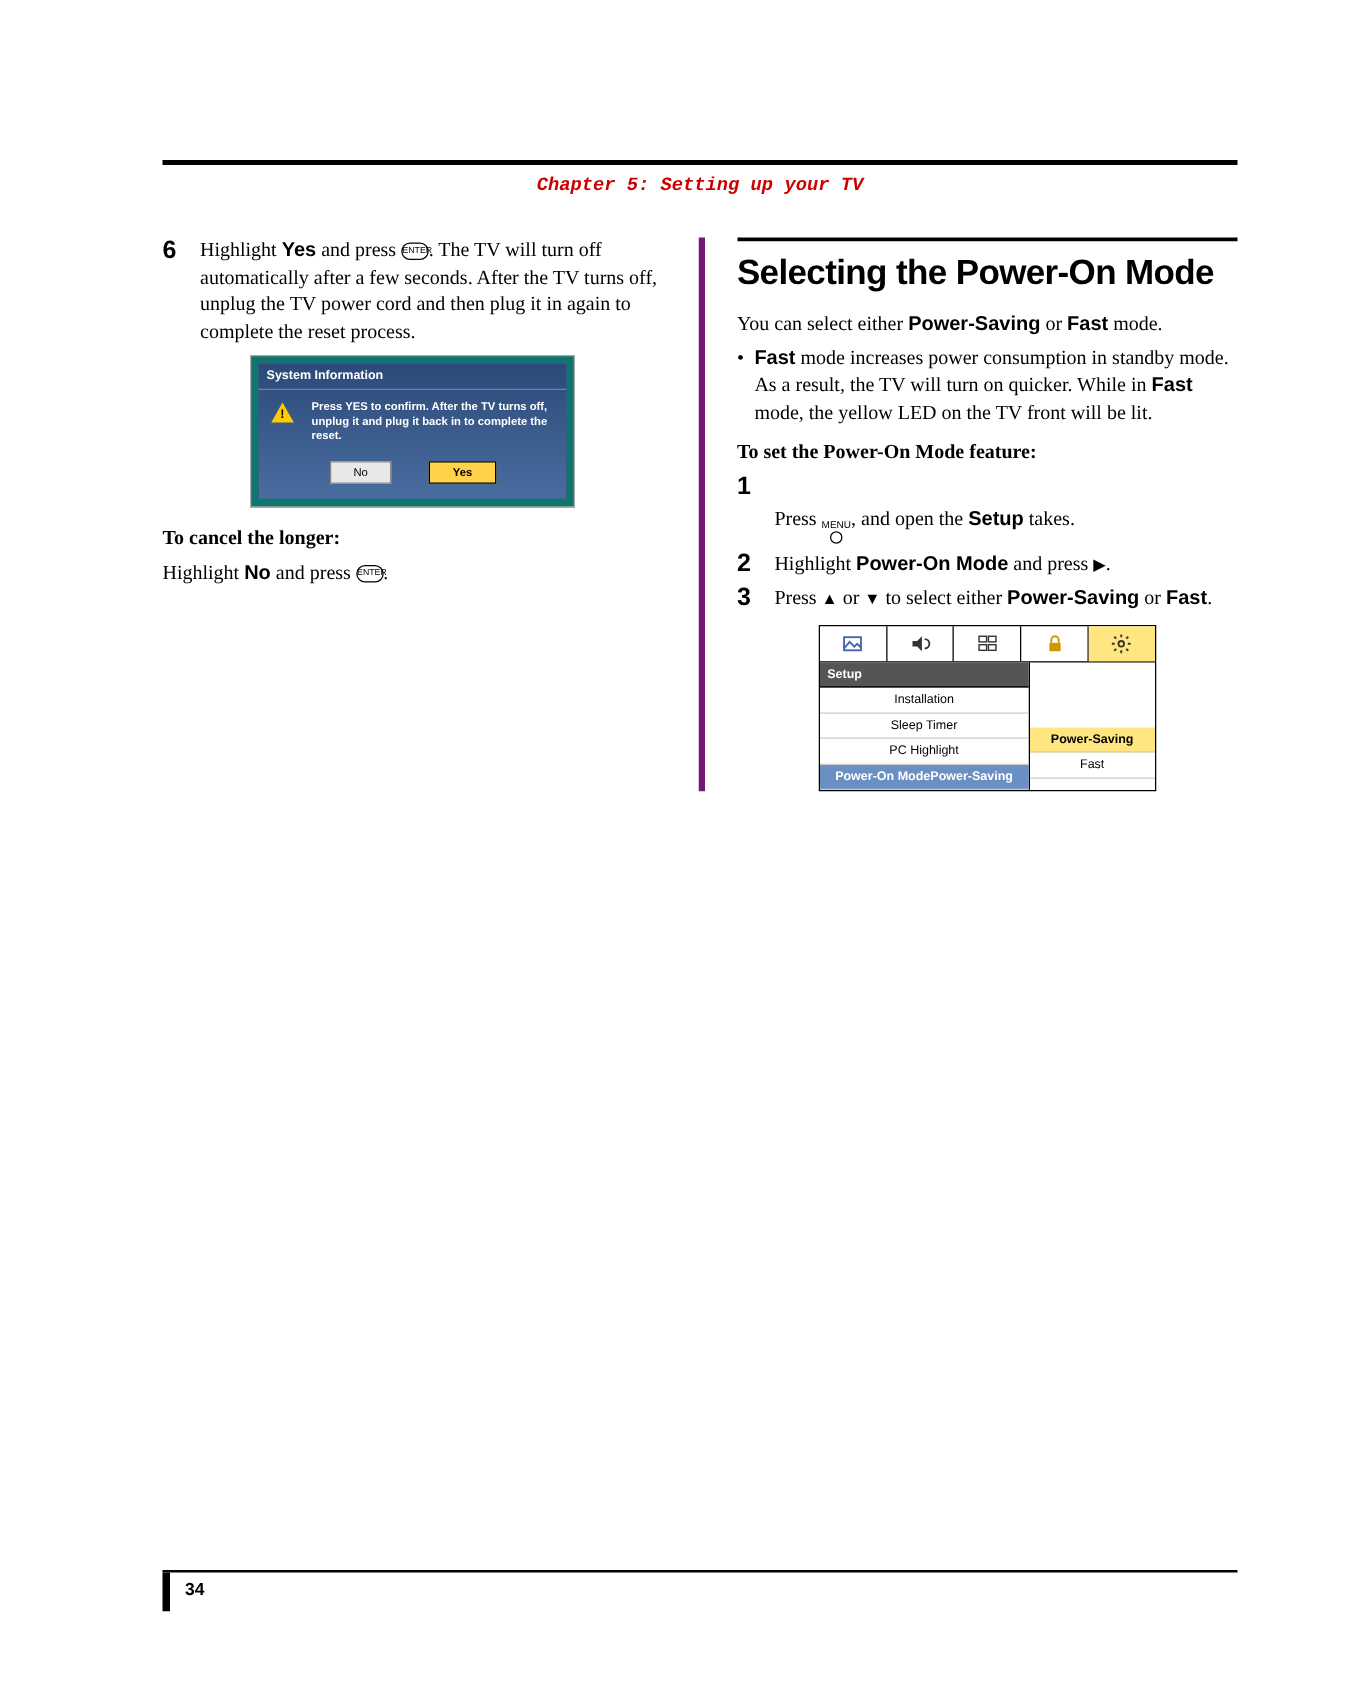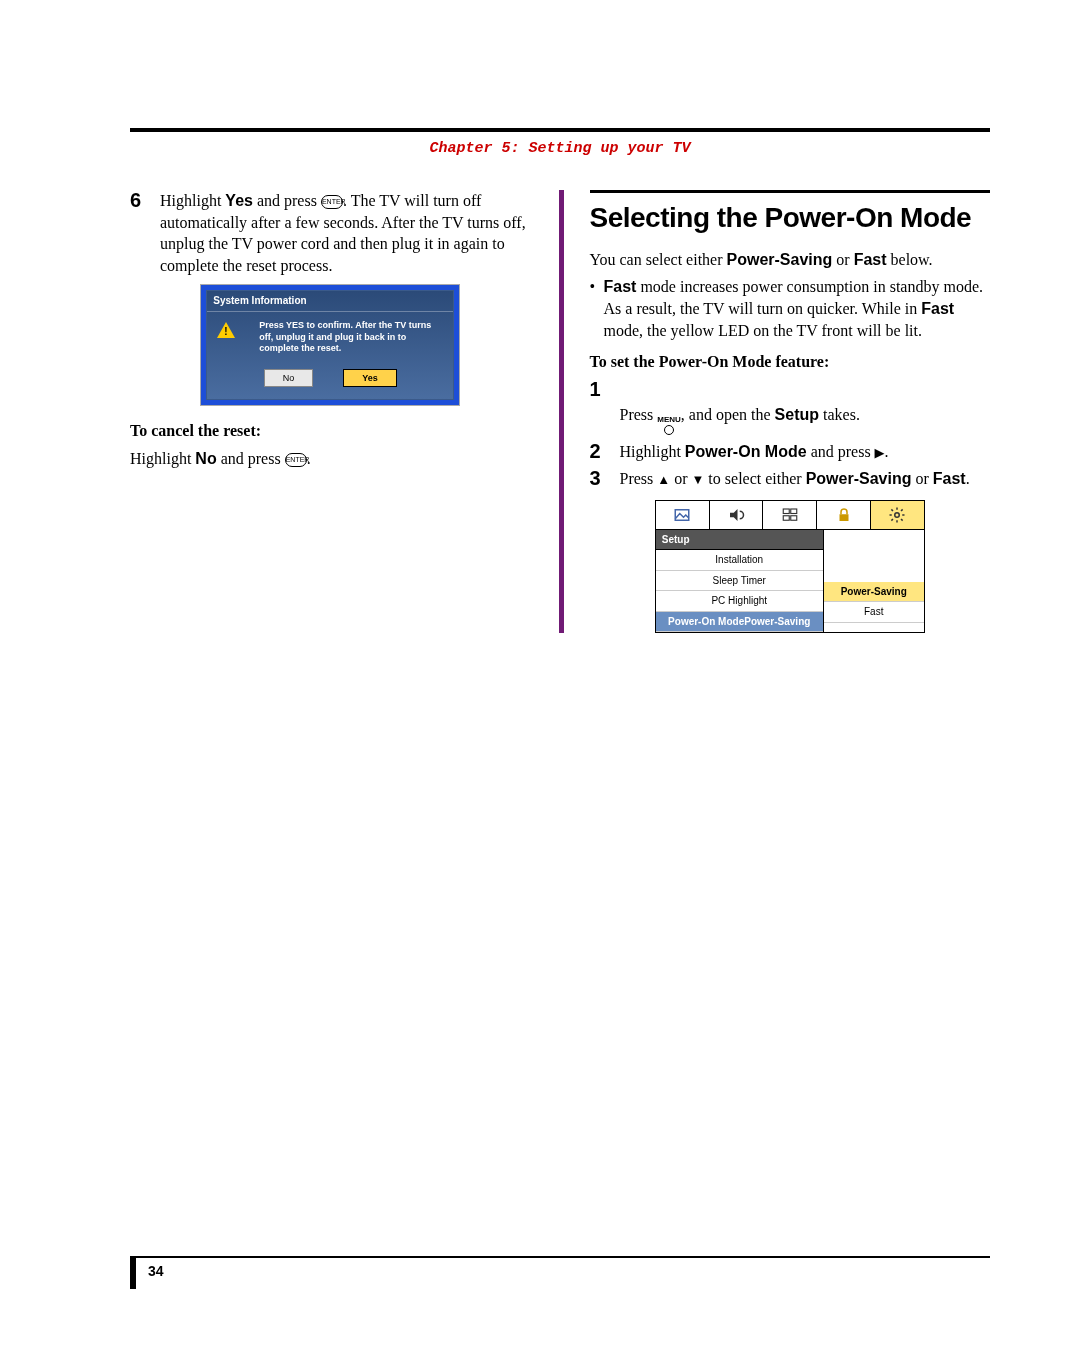--- a/index.html
+++ b/index.html
@@ -14,30 +14,30 @@
   .step-num { font-family: Arial, sans-serif; font-weight: bold; font-size: 20px; line-height: 1; min-width: 20px; }
   .step-body {}
   .serif { font-family: "Times New Roman", serif; }
   .sans-b { font-family: Arial, sans-serif; font-weight: bold; }
   .h2 { font-family: Arial, sans-serif; font-weight: 900; font-size: 28px; margin-bottom: 12px; border-top: 3px solid #000; padding-top: 6px; letter-spacing: -0.5px; }
   .subhead { font-family: "Times New Roman", serif; font-weight: bold; font-size: 16px; margin: 10px 0 6px; }
   .bullets { margin: 6px 0 10px 0; }
   .bullets li { list-style: none; position: relative; padding-left: 14px; margin-bottom: 6px; }
   .bullets li::before { content: "•"; position: absolute; left: 0; top: 0; }
   .icon-enter { display: inline-block; vertical-align: middle; width: 22px; height: 14px; border: 1px solid #000; border-radius: 7px; font-size: 7px; font-family: Arial, sans-serif; text-align: center; line-height: 12px; }
-  .icon-menu { display: inline-block; vertical-align: -2px; font-family: Arial, sans-serif; font-weight: bold; font-size: 8px; text-align: right; line-height: 1; margin-top: 37px; }
+  .icon-menu { display: inline-block; vertical-align: -2px; font-family: Arial, sans-serif; font-weight: normal; font-size: 8px; text-align: right; line-height: 1; margin-top: 37px; }
   .icon-menu .ring { display: block; width: 10px; height: 10px; border: 1px solid #000; border-radius: 50%; margin: 1px auto 0; }
   .tri { font-size: 13px; }
 
   
-  .dialog-shot { width: 260px; margin: 8px auto 14px; border: 1px solid #aaa; background: #1d4ed8; padding: 5px; }
+  .dialog-shot { width: 260px; margin: 8px auto 14px; border: 1px solid #aaa; background: #0f766e; padding: 5px; }
   .dialog-inner { background: linear-gradient(#2b4a78, #4a6da0); border: 1px solid #3a5a8a; }
   .dialog-titlebar { font-family: Arial, sans-serif; font-size: 10px; font-weight: bold; color: #fff; padding: 3px 6px; border-bottom: 1px solid rgba(255,255,255,0.3); }
   .dialog-body { padding: 8px 10px 12px; }
-  .dialog-msg-row { display: flex; gap: 24px; align-items: flex-start; justify-content: flex-end; }
+  .dialog-msg-row { display: flex; gap: 14px; align-items: flex-start; justify-content: flex-end; }
   .warn-tri { width: 0; height: 0; border-left: 9px solid transparent; border-right: 9px solid transparent; border-bottom: 16px solid #ffcc00; position: relative; flex-shrink: 0; margin-top: 2px; }
   .warn-tri::after { content: "!"; position: absolute; left: -2px; top: 3px; font-family: Arial, sans-serif; font-weight: bold; font-size: 10px; color: #000; }
   .dialog-msg { font-family: Arial, sans-serif; font-size: 9px; font-weight: bold; color: #fff; line-height: 1.3; }
   .dialog-btns { display: flex; gap: 30px; justify-content: center; margin-top: 14px; }
   .dbtn { font-family: Arial, sans-serif; font-size: 9px; padding: 2px 18px; border: 1px solid #888; background: #e8e8e8; color: #000; }
   .dbtn.primary { background: #ffd24a; border: 1px solid #000; font-weight: bold; }
 
   
   .menu-shot { width: 270px; margin: 10px auto 0; border: 1px solid #000; background: #fff; font-family: Arial, sans-serif; font-size: 10px; }
   .menu-tabs { display: flex; border-bottom: 1px solid #000; }
@@ -85,31 +85,31 @@
               <div class="dialog-msg">Press YES to confirm. After the TV turns off, unplug it and plug it back in to complete the reset.</div>
             </div>
             <div class="dialog-btns">
               <div class="dbtn">No</div>
               <div class="dbtn primary">Yes</div>
             </div>
           </div>
         </div>
       </div>
 
-      <div class="subhead">To cancel the reset:</div>
+      <div class="subhead">To cancel the longer:</div>
       <div class="serif">
         <span>Highlight </span><span class="sans-b">No</span><span> and press </span><span class="icon-enter">ENTER</span><span>.</span>
       </div>
     </div>
 
     <div class="col col-right">
       <div class="h2">Selecting the Power-On Mode</div>
 
       <p class="serif">
-        <span>You can select either </span><span class="sans-b">Power-Saving</span><span> or </span><span class="sans-b">Fast</span><span> below.</span>
+        <span>You can select either </span><span class="sans-b">Power-Saving</span><span> or </span><span class="sans-b">Fast</span><span> mode.</span>
       </p>
 
       <ul class="bullets serif">
         <li>
           <span class="sans-b">Fast</span><span> mode increases power consumption in standby mode. As a result, the TV will turn on quicker. While in </span><span class="sans-b">Fast</span><span> mode, the yellow LED on the TV front will be lit.</span>
         </li>
       </ul>
 
       <div class="subhead">To set the Power-On Mode feature:</div>
 

